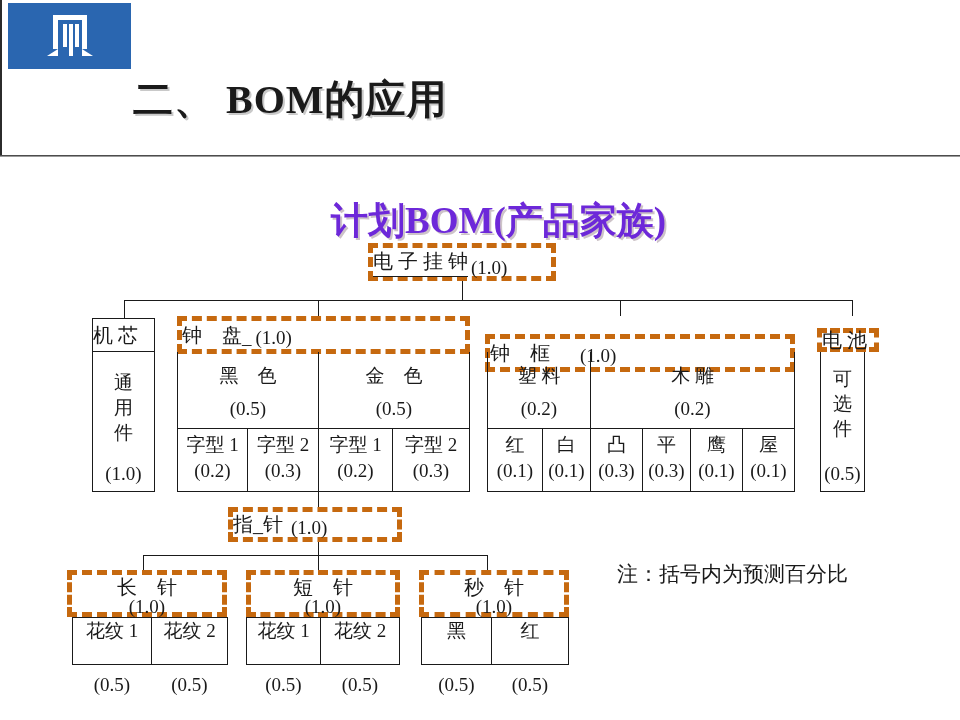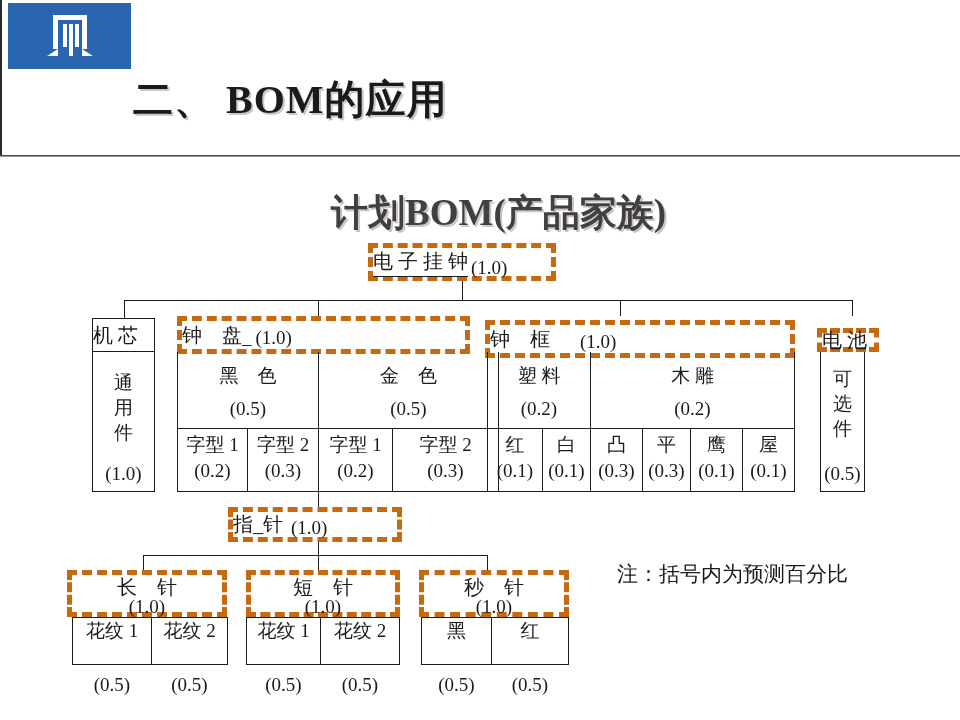--- a/index.html
+++ b/index.html
@@ -8,21 +8,21 @@
     font-family:"Liberation Serif","DejaVu Serif",serif;color:#1a1a1a;padding-left:40px;
   }
   .abs{position:absolute;box-sizing:border-box;}
   .ln{position:absolute;background:#1a1a1a;}
   
   .edge-left{left:0;top:0;width:2px;height:155px;background:#2b2b2b;}
   .logo{left:8px;top:3px;width:123px;height:66px;background:#2A66B0;display:flex;align-items:center;justify-content:center;}
   .title{left:133px;top:72px;font-size:40px;font-weight:bold;letter-spacing:1px;white-space:nowrap;
          text-shadow:2px 2px 0 #c9c9c9;}
   .rule{left:0;top:155px;width:960px;height:2px;background:#4c4c4c;border-bottom:1px solid #9a9a9a;}
-  .subtitle{left:331px;top:188px;font-size:37px;font-weight:bold;color:#404040;white-space:nowrap;
+  .subtitle{left:331px;top:196px;font-size:37px;font-weight:bold;color:#6d28d9;white-space:nowrap;
             text-shadow:2px 2px 0 #cdc3c8;}
   
   .dbox{position:absolute;box-sizing:border-box;border:5px dashed #C6690F;display:flex;align-items:center;background:transparent;}
   .sbox{position:absolute;box-sizing:border-box;border:1px solid #1a1a1a;display:flex;align-items:center;justify-content:flex-start;}
   .nlbl{font-size:20px;white-space:nowrap;}
   .nval{font-size:19px;white-space:nowrap;}
   .shift{transform:translateY(6px);}
   .shift-s{transform:translateY(3px);}
   .u{border-bottom:1px solid #1a1a1a;padding-bottom:1px;}
   
@@ -87,34 +87,34 @@
   <div class="ln" style="left:852px;top:300px;width:1px;height:16px"></div>
 
   <div class="sbox" style="left:92px;top:318px;width:63px;height:34px">
     <span class="nlbl">机 芯</span>
   </div>
   <div class="dbox" style="left:177px;top:316px;width:293px;height:38px">
     <span class="nlbl">钟　盘</span>
     <span class="nval shift-s">_</span>
     <span class="nval shift-s" style="margin-left:4px">(1.0)</span>
   </div>
-  <div class="dbox" style="left:485px;top:320px;width:310px;height:38px">
+  <div class="dbox" style="left:485px;top:334px;width:310px;height:38px">
     <span class="nlbl">钟　框</span>
     <span class="nval shift-s" style="margin-left:30px">(1.0)</span>
   </div>
   <div class="dbox" style="left:817px;top:328px;width:62px;height:24px">
     <span class="nlbl">电 池</span>
   </div>
 
   <div class="sidebox" style="left:92px;top:352px;width:63px;height:140px">
     <div class="vert" style="margin-top:18px">通用件</div>
     <div class="sideval">(1.0)</div>
   </div>
 
-  <div class="tbl" style="left:177px;top:352px;width:322px;height:140px">
+  <div class="tbl" style="left:177px;top:352px;width:293px;height:140px">
     <div class="trow sep" style="height:77px">
       <div class="tcell r1" style="width:141px">
         <div class="clbl">黑　色</div>
         <div class="cval">(0.5)</div>
       </div>
       <div class="tcell r1 last">
         <div class="clbl">金　色</div>
         <div class="cval">(0.5)</div>
       </div>
     </div>

